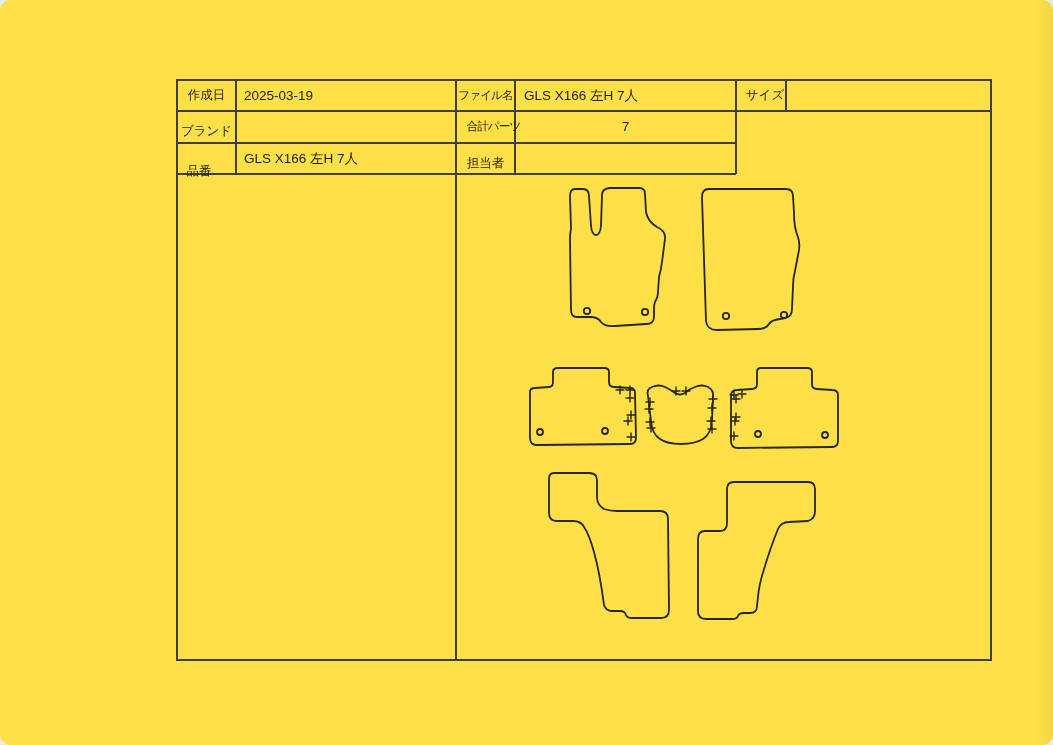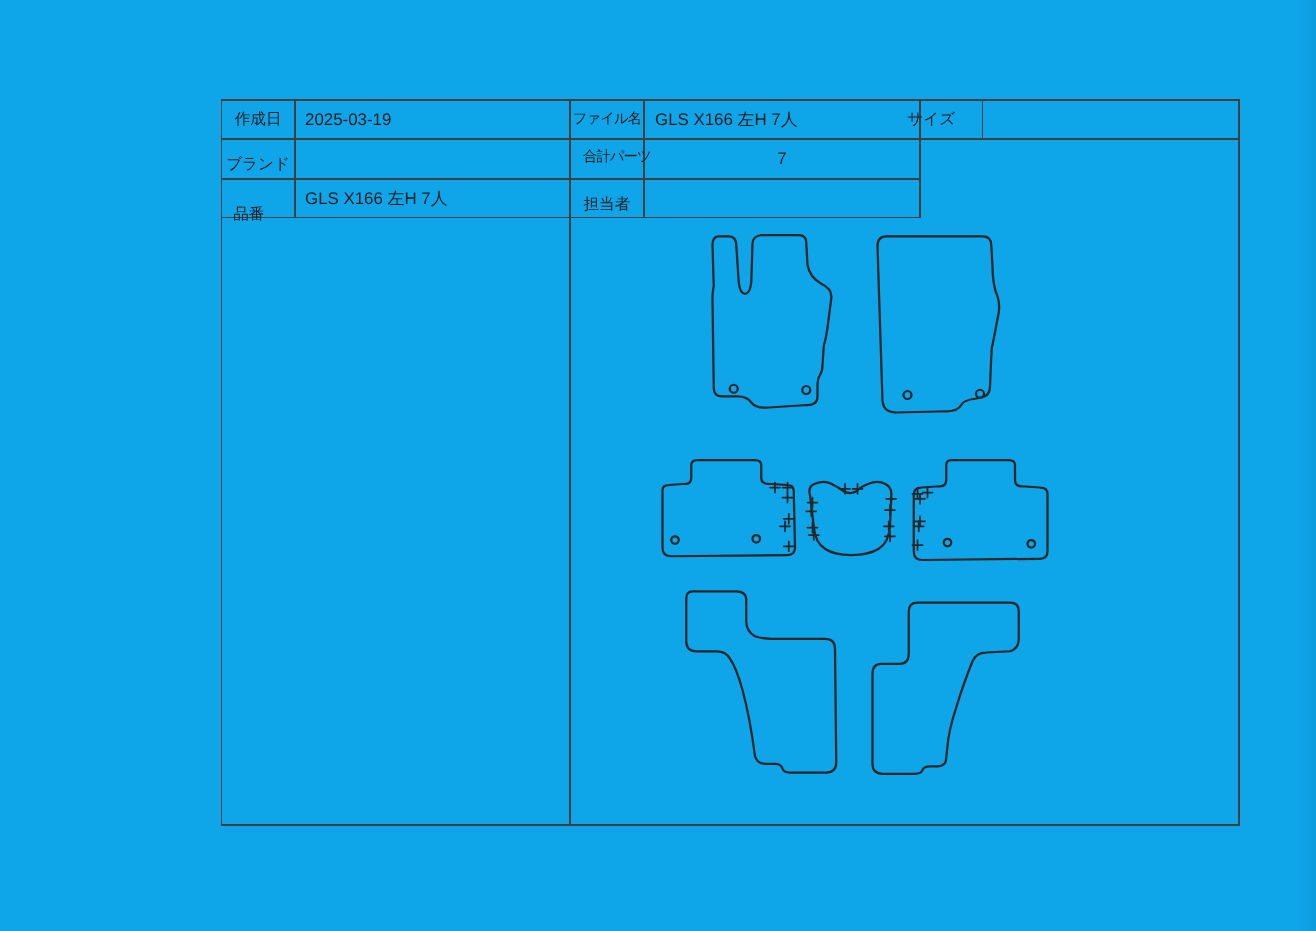--- a/index.html
+++ b/index.html
@@ -1,22 +1,23 @@
 <!DOCTYPE html>
 <html><head>
 <meta charset="utf-8">
 <style>
   html,body{margin:0;padding:0;background:#e9e9e7;}
   .sheet{
     position:relative;
     width:1053px;height:745px;
-    background:#0ea5e9;
+    background:#fde047;
     font-family:"Liberation Sans", sans-serif;
     color:#1c1c1c;
     overflow:hidden;
+    border-radius:11px;
   }
   
   .sheet::after{
     content:"";position:absolute;top:0;right:0;width:16px;height:100%;
     background:linear-gradient(to right, rgba(0,0,0,0), rgba(0,0,0,0.05));
     pointer-events:none;
   }
   svg.draw{position:absolute;left:0;top:0;}
   .cell{
     position:absolute;
@@ -119,21 +120,21 @@
            Q 781 522 778 529 Q 770 549 765 566 Q 759 584 758 597 L 757 606 Q 757 613 750 613
            L 744 613 Q 739 613 738 616 Q 737 619 732 619 L 706 619 Q 698 619 698 611 L 698 539
            Q 698 531 705 531 L 720 531 Q 727 531 727 523 L 727 489 Q 727 482 734 482 Z"></path>
     </g>
   </svg>
 
   <div class="cell center lbl" style="left:177px;top:80px;width:59px;height:31px;">作成日</div>
   <div class="cell val padL" style="left:236px;top:80px;width:220px;height:31px;">2025-03-19</div>
   <div class="cell center lbl tight" style="left:456px;top:80px;width:59px;height:31px;">ファイル名</div>
   <div class="cell val padS" style="left:515px;top:80px;width:221px;height:31px;">GLS X166 左H 7人</div>
-  <div class="cell center lbl" style="left:708px;top:80px;width:74px;height:31px;">サイズ</div>
+  <div class="cell center lbl" style="left:728px;top:80px;width:74px;height:31px;">サイズ</div>
   <div class="cell val padS" style="left:786px;top:80px;width:205px;height:31px;"></div>
 
   <div class="cell center lbl" style="left:177px;top:123px;width:59px;height:16px;">ブランド</div>
   <div class="cell val padL" style="left:236px;top:111px;width:220px;height:32px;"></div>
   <div class="cell center lbl tight" style="left:456px;top:111px;width:75px;height:32px;">合計パーツ</div>
   <div class="cell center val" style="left:515px;top:111px;width:221px;height:32px;">7</div>
 
   <div class="cell center lbl" style="left:177px;top:143px;width:44px;height:31px;margin-top:13px;">品番</div>
   <div class="cell val padL" style="left:236px;top:143px;width:220px;height:31px;">GLS X166 左H 7人</div>
   <div class="cell center lbl" style="left:456px;top:143px;width:59px;height:41px;">担当者</div>

